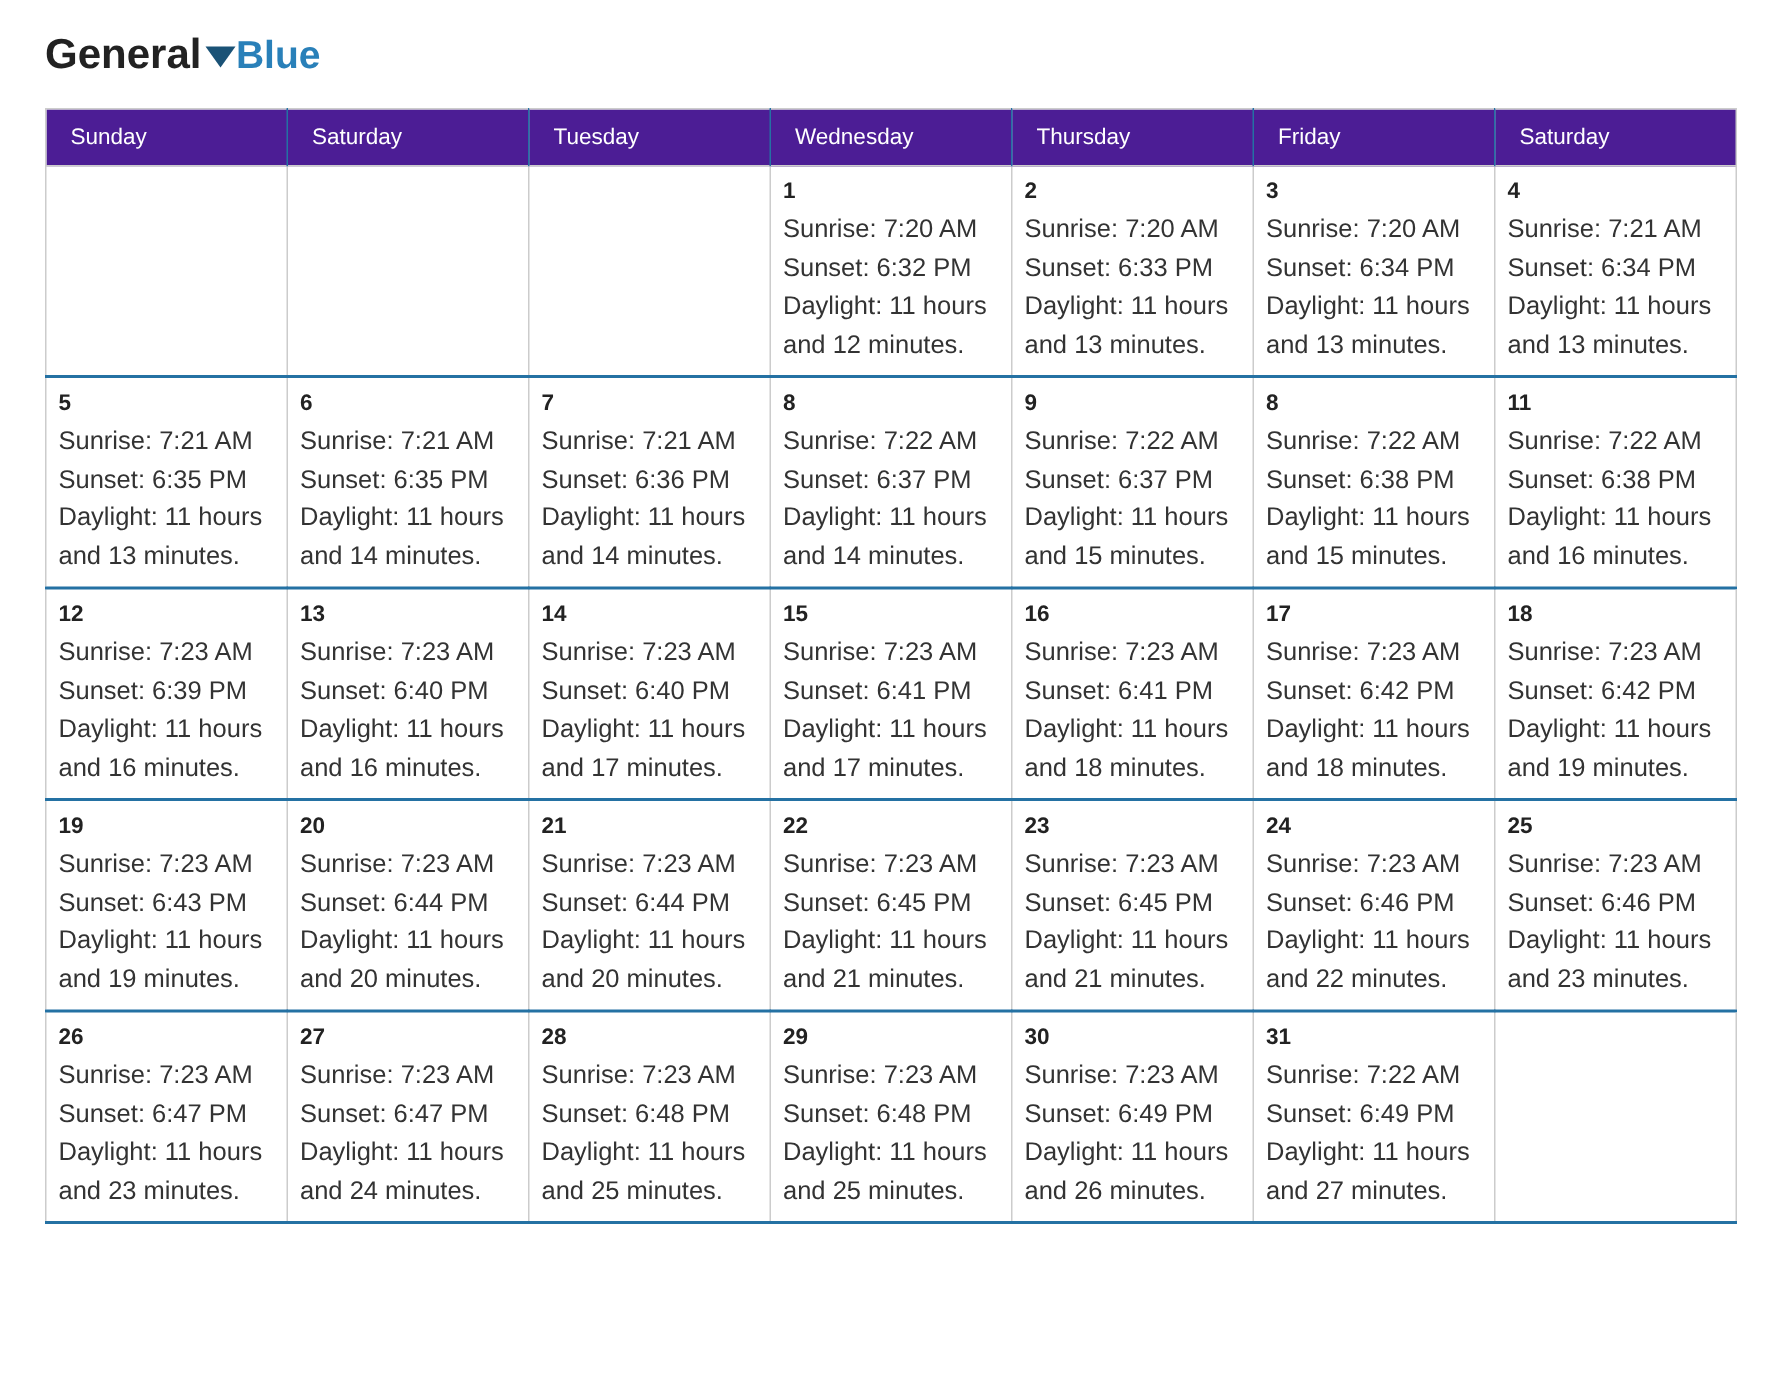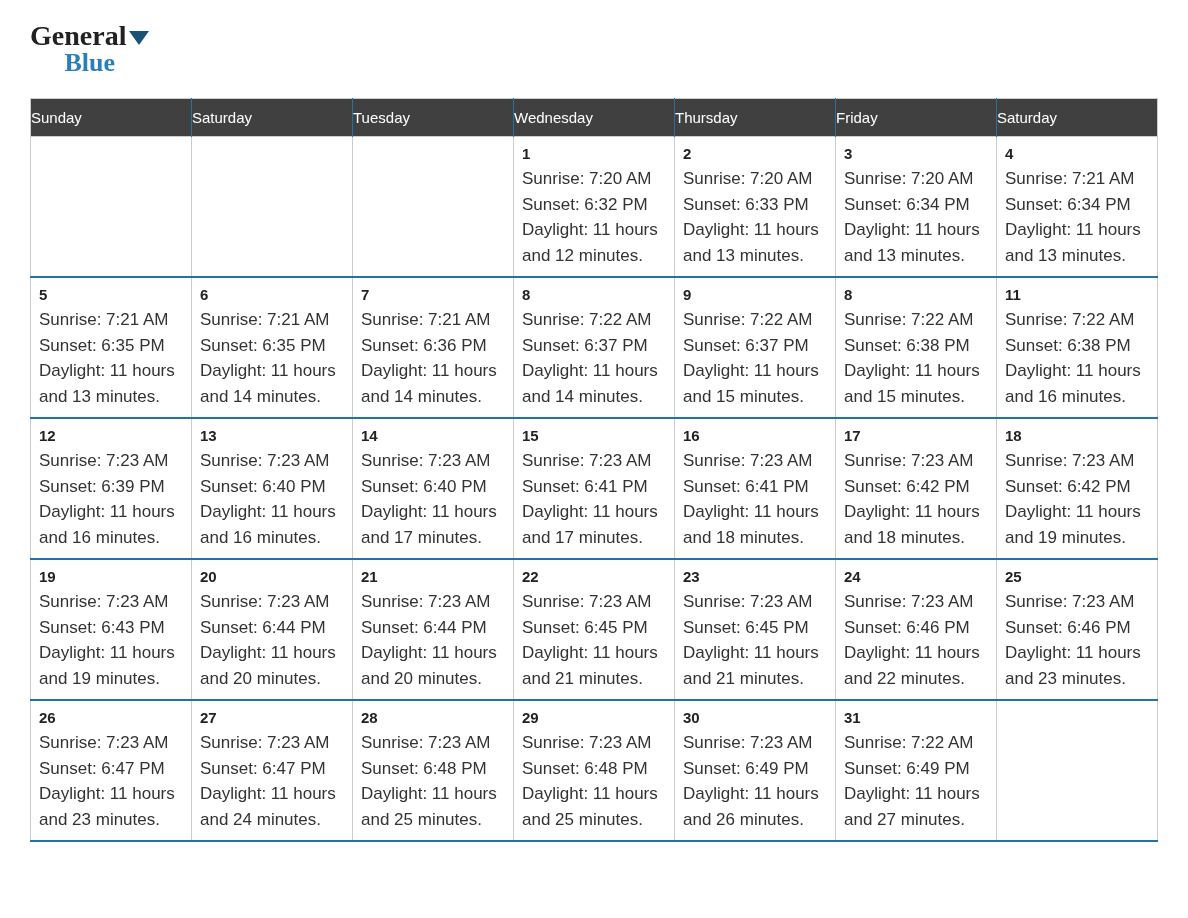--- a/index.html
+++ b/index.html
@@ -11,23 +11,21 @@
       padding: 20px 30px;
     }
     .header-area {
       display: flex;
       justify-content: space-between;
       align-items: flex-start;
       margin-bottom: 20px;
     }
     .logo {
       display: flex;
-      flex-direction: column;
-      align-items: center;
-      font-family: Liberation Serif, serif;
+      align-items: flex-end;
     }
     .logo-general {
       font-size: 28px;
       font-weight: bold;
       color: #222;
       display: flex;
       align-items: center;
     }
     .logo-general .arrow {
       display: inline-block;
@@ -58,23 +56,23 @@
       font-weight: normal;
       color: #444;
       margin-top: 4px;
     }
     .calendar {
       width: 100%;
       border-collapse: collapse;
       border: 1px solid #ccc;
     }
     .calendar thead tr th {
-      background-color: #404040;
+      background-color: #4c1d95;
       color: #fff;
-      padding: 10px 0;
+      padding: 10px 16px;
       font-size: 15px;
       font-weight: normal;
       text-align: left;
       border-right: 1px solid #2471a3;
     }
     .calendar thead tr th:last-child {
       border-right: none;
       margin-top: 44px;
     }
     .calendar tbody tr td {

